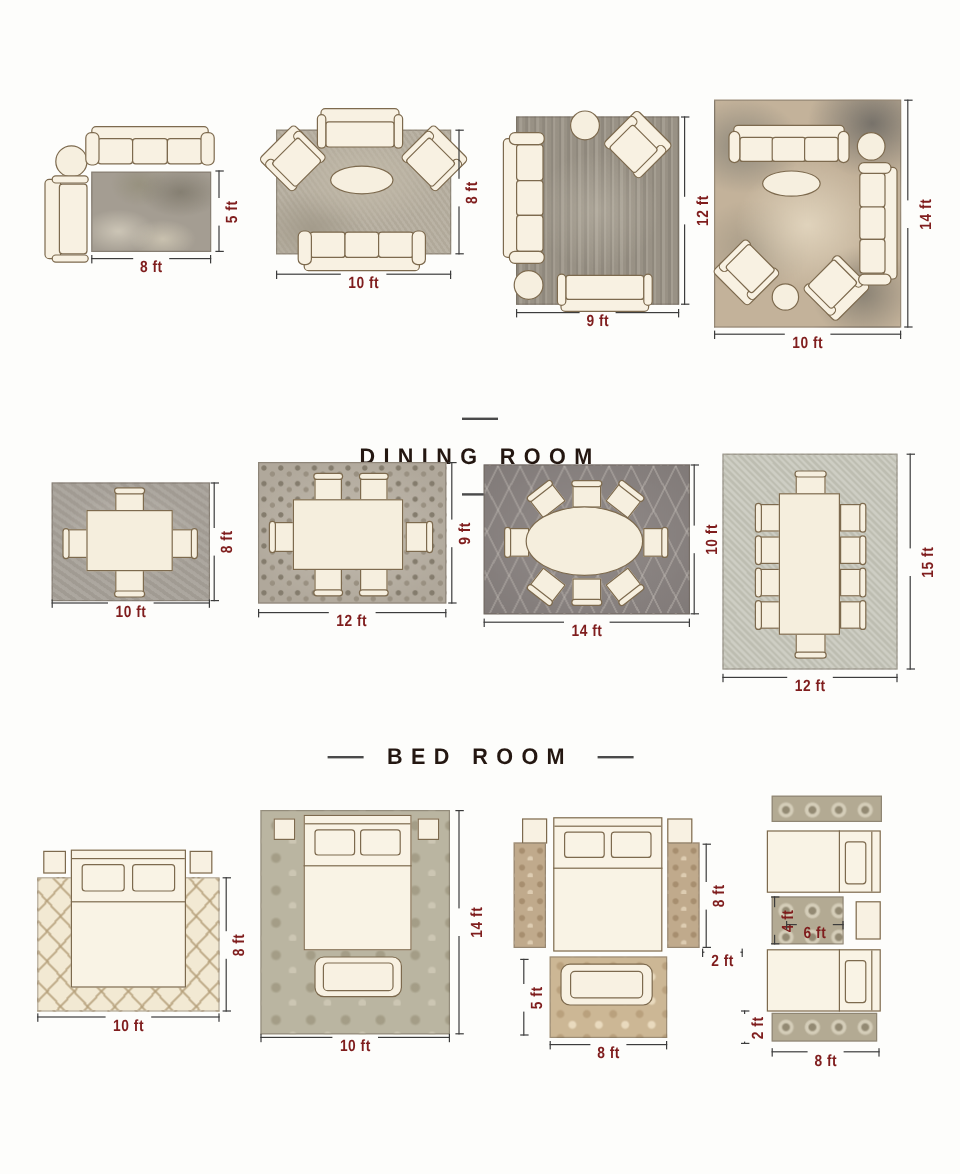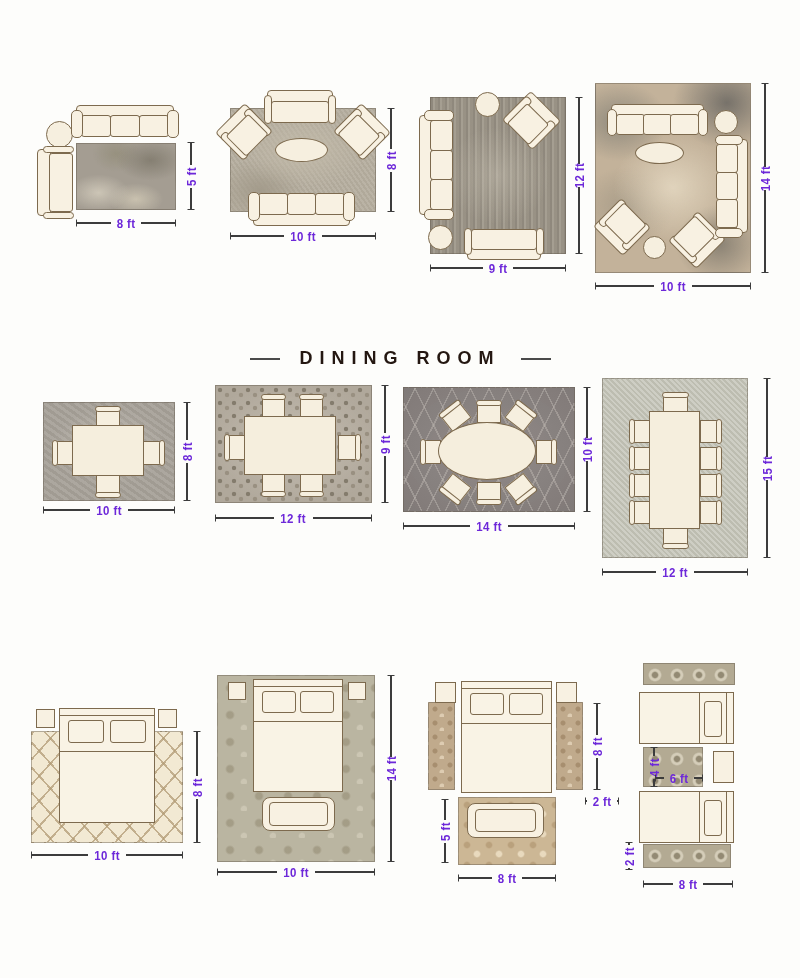--- a/index.html
+++ b/index.html
@@ -120,21 +120,21 @@
   .bed-h{position:absolute;background:#f9f3e5;border:1.5px solid #7d6a4e;z-index:2;}
   .bed-h .hb{position:absolute;top:0;bottom:0;right:0;width:6px;border-left:1.4px solid #7d6a4e;}
   .bed-h .fold{position:absolute;top:-1px;bottom:-1px;left:63%;width:1.4px;background:#7d6a4e;}
   .bed-h .pil{position:absolute;left:69%;top:15%;width:17%;height:68%;background:#f9f3e5;border:1.4px solid #7d6a4e;border-radius:3px;}
 
   .nstand{position:absolute;background:#f8f1e2;border:1.5px solid #7d6a4e;z-index:2;}
   .bench{position:absolute;background:#f8f1e2;border:1.5px solid #7d6a4e;border-radius:8px;z-index:2;}
   .bench::after{content:'';position:absolute;left:9%;right:9%;top:14%;bottom:14%;border:1.4px solid #7d6a4e;border-radius:4px;background:#f8f1e2;box-sizing:border-box;}
 
   
-  .dim{position:absolute;display:flex;align-items:center;color:#6d28d9;z-index:3;}
+  .dim{position:absolute;display:flex;align-items:flex-start;color:#7f1d1d;z-index:3;}
   .dim .dlab{font-weight:700;font-size:13.5px;white-space:nowrap;transform:scaleX(.85);letter-spacing:.5px;}
   .dim-h{flex-direction:row;height:16px;gap:4px;}
   .dim-v{flex-direction:column;width:18px;gap:4px;justify-content:center;}
   .dim-v .dlab{transform:rotate(-90deg) scaleX(.85);}
   .dim .ln{position:relative;background:#3c3c3c;flex:1;display:block;}
   .dim-h .ln{height:1.3px;min-width:2px;}
   .dim-v .ln{width:1.3px;min-height:2px;}
   .dim-h .ln:first-child::before{content:'';position:absolute;left:0;top:50%;transform:translateY(-50%);width:1.3px;height:7px;background:#3c3c3c;}
   .dim-h .ln:last-child::after{content:'';position:absolute;right:0;top:50%;transform:translateY(-50%);width:1.3px;height:7px;background:#3c3c3c;}
   .dim-v .ln:first-child::before{content:'';position:absolute;top:0;left:50%;transform:translateX(-50%);height:1.3px;width:7px;background:#3c3c3c;}
@@ -312,21 +312,21 @@
         <i class="ln"></i>
     </div>
     <div class="dim dim-v" style="left:756px;top:83px;height:190px;">
       <i class="ln"></i>
         <span class="dlab">14 ft</span>
         <i class="ln"></i>
     </div>
   </div>
 
   
-  <div class="sec" style="top:348px;">
+  <div class="sec" style="top:348px;flex-direction:column;">
     <span class="tdash"></span>
     <h2>DINING ROOM</h2>
     <span class="tdash"></span>
   </div>
 
   
   <div class="grp">
     <div class="rug rug-dr1" style="left:43px;top:402px;width:132px;height:99px;"></div>
     <div class="dchair dc-t" style="left:96px;top:409px;width:22px;height:20px;"></div>
     <div class="dchair dc-b" style="left:96px;top:473px;width:22px;height:20px;"></div>
@@ -411,20 +411,25 @@
         <i class="ln"></i>
     </div>
     <div class="dim dim-v" style="left:758px;top:378px;height:180px;">
       <i class="ln"></i>
         <span class="dlab">15 ft</span>
         <i class="ln"></i>
     </div>
   </div>
 
   
+  <div class="sec" style="top:620px;">
+    <span class="tdash"></span>
+    <h2>BED ROOM</h2>
+    <span class="tdash"></span>
+  </div>
 
   
   <div class="grp">
     <div class="nstand" style="left:36px;top:709px;width:19px;height:19px;"></div>
     <div class="nstand" style="left:158px;top:709px;width:19px;height:19px;"></div>
     <div class="rug rug-br1" style="left:31px;top:731px;width:152px;height:112px;"></div>
     <div class="bed" style="left:59px;top:708px;width:96px;height:115px;">
       <div class="hb"></div>
       <div class="pil p1"></div>
       <div class="pil p2"></div>

